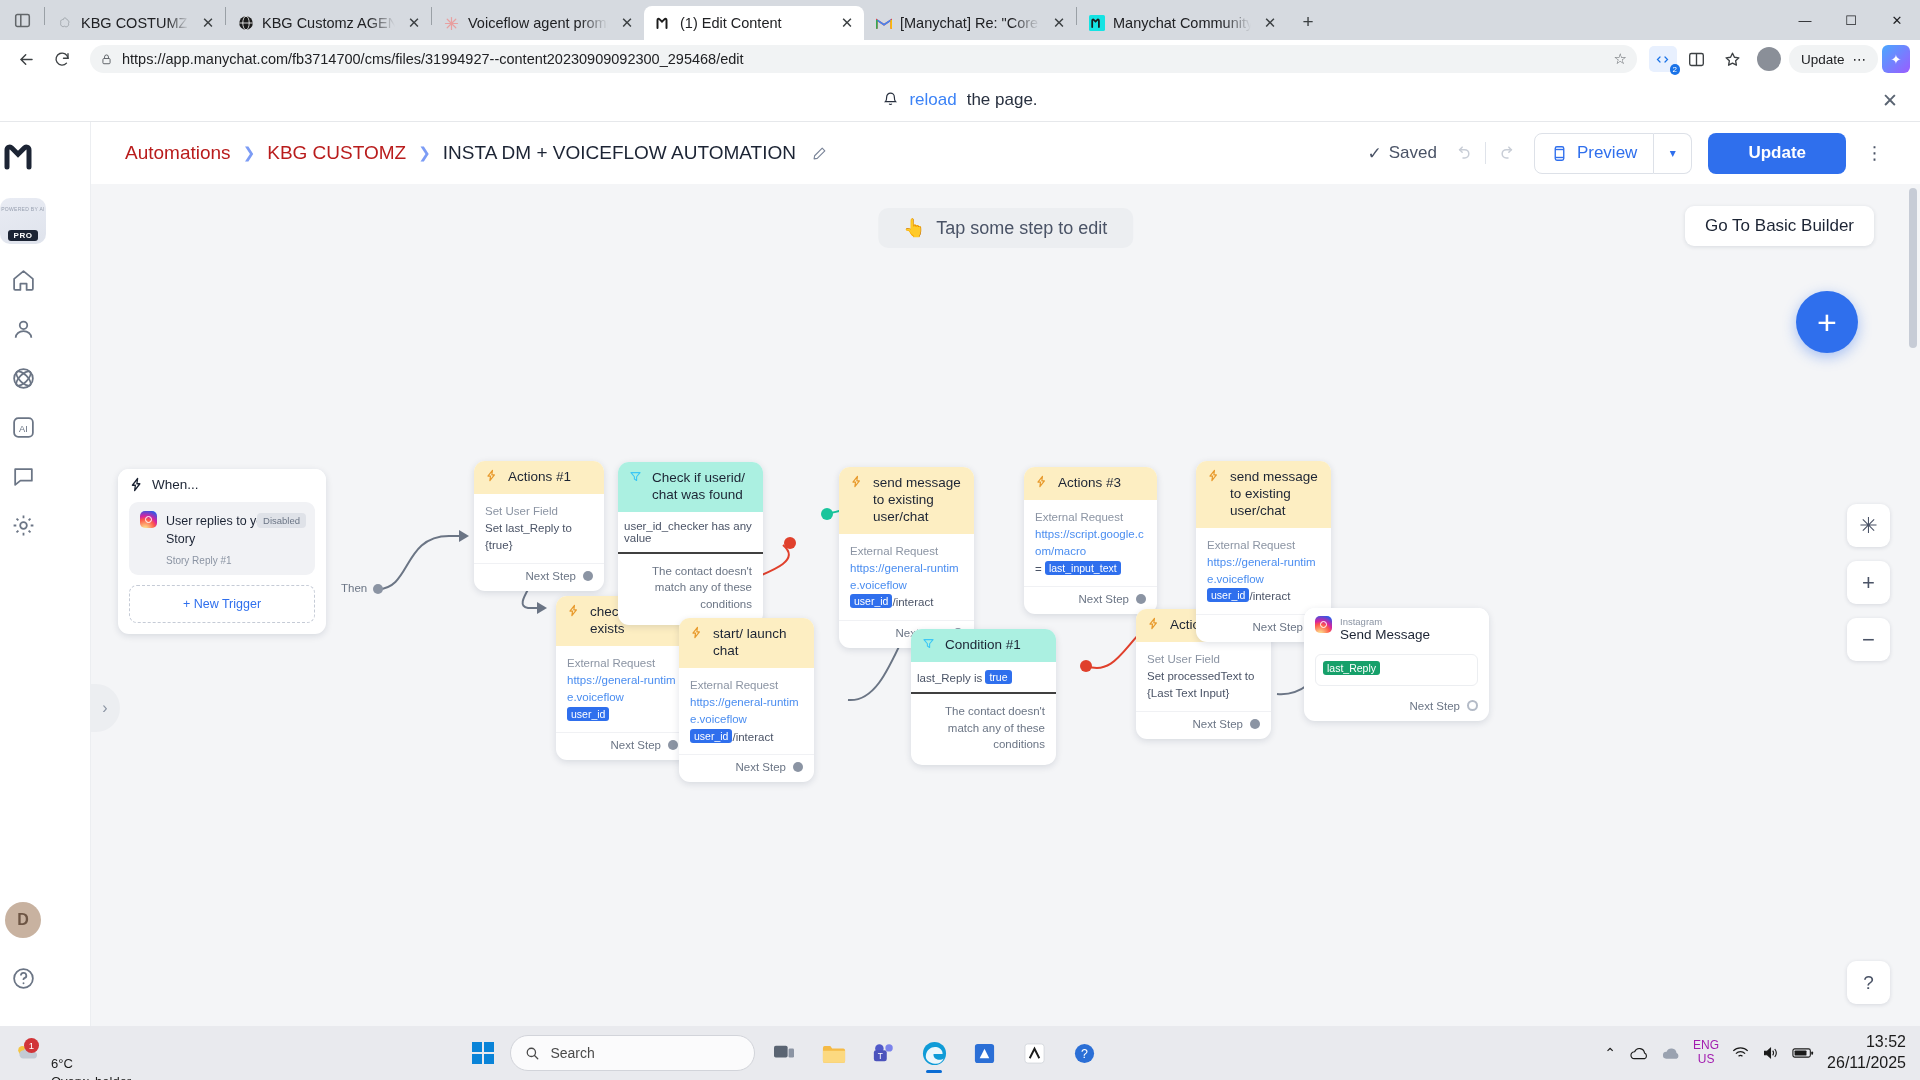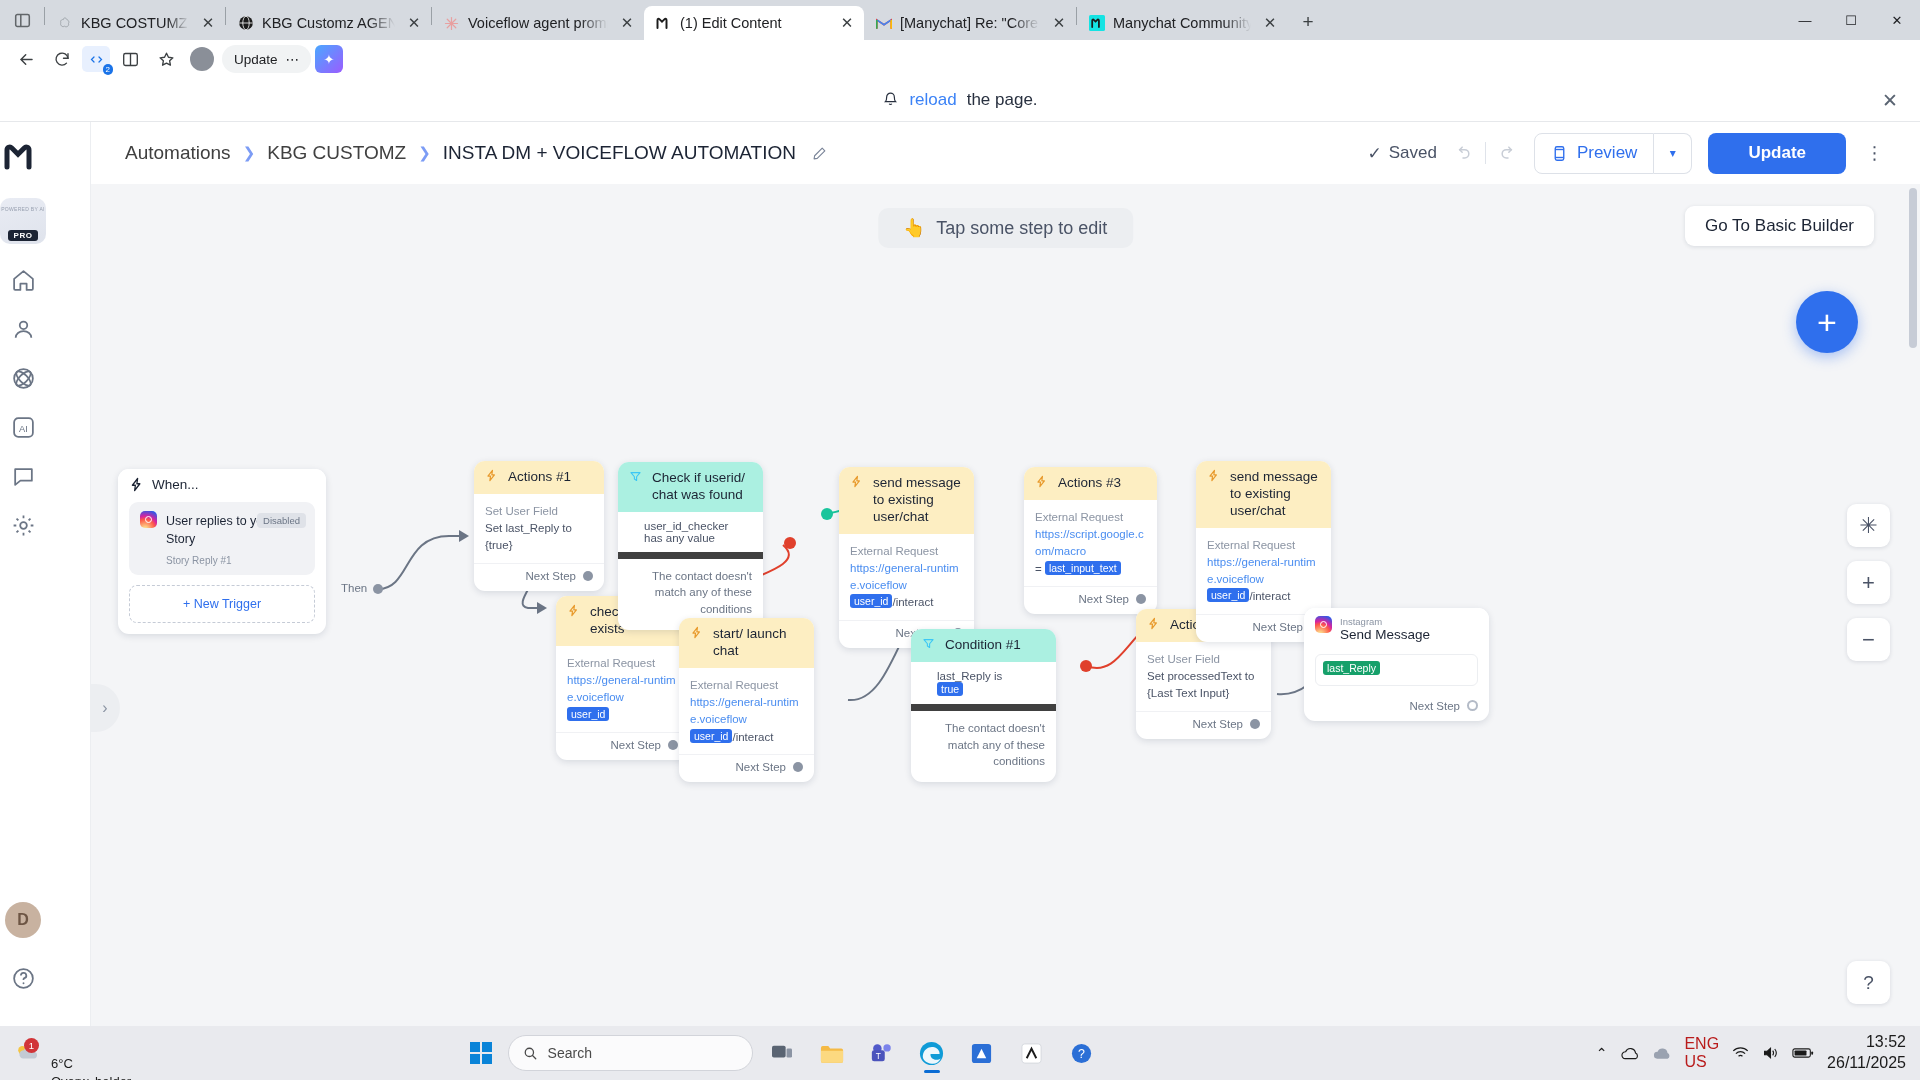--- a/index.html
+++ b/index.html
@@ -121,21 +121,21 @@
   .mc-user-avatar {
     width: 36px; height: 36px; border-radius: 50%; background: #c8b2a0; color: #6d5544;
     display: flex; align-items: center; justify-content: center; font-size: 16px; font-weight: bold;
   }
 
   .mc-main { position: absolute; top: 0; left: 91px; right: 0; height: 904px; }
   .mc-header {
     position: absolute; top: 0; left: 0; right: 0; height: 62px; background: #fff;
     display: flex; align-items: center; padding: 0 32px 0 34px; gap: 12px;
   }
-  .crumb { font-size: 19px; color: #404040; white-space: nowrap; }
+  .crumb { font-size: 19px; color: #b91c1c; white-space: nowrap; }
   .crumb-sep { color: #7c9cf5; font-size: 15px; }
   .crumb-current { font-size: 19px; color: #1c2434; white-space: nowrap; }
   .crumb-edit { color: #7a8498; font-size: 14px; margin-left: 4px; }
   .hdr-right { margin-left: auto; display: flex; align-items: center; gap: 16px; }
   .saved { display: flex; align-items: center; gap: 7px; font-size: 17px; color: #4a5366; }
   .undo-redo { display: flex; align-items: center; gap: 12px; color: #c8cdd6; font-size: 17px; }
   .vdivider { width: 1px; height: 22px; background: #dfe3ea; }
   .preview-btn {
     height: 41px; display: flex; align-items: center; gap: 9px; padding: 0 16px;
     border: 1px solid #dde1e8; border-radius: 8px 0 0 8px; color: #2f6fed;
@@ -218,21 +218,21 @@
     padding: 0 4px; font-size: 10.5px; line-height: 14px; vertical-align: 1px;
   }
   .chip.green { background: #16a06a; }
   .node-foot {
     display: flex; align-items: center; justify-content: flex-end; gap: 7px;
     padding: 6px 11px 9px; font-size: 11.5px; color: #6b7585;
     border-top: 1px solid #f0f1f4;
   }
   .port { width: 10px; height: 10px; border-radius: 50%; background: #8b94a3; display: inline-block; }
   .port.hollow { background: #fff; border: 2px solid #b4bbc7; width: 11px; height: 11px; }
-  .cond-row { padding: 8px 26px; font-size: 11.5px; color: #4a5366; border-bottom: 7px solid #404040; }
+  .cond-row { padding: 8px 6px; font-size: 11.5px; color: #4a5366; border-bottom: 2px solid #404040; }
   .cond-else {
     padding: 9px 11px 12px; font-size: 11.5px; color: #6b7585; text-align: right; line-height: 1.45;
   }
   .trigger-card {
     margin: 0 11px 10px; background: #f1f2f5; border-radius: 9px; padding: 9px 11px;
     display: flex; align-items: flex-start; gap: 9px; position: relative;
   }
   .ig-icon {
     width: 17px; height: 17px; border-radius: 5px; flex: 0 0 17px;
     background: radial-gradient(circle at 30% 107%, #fdf497 0%, #fd5949 45%, #d6249f 60%, #285AEB 90%);
@@ -270,21 +270,21 @@
     border-radius: 18px; display: flex; align-items: center; gap: 10px; padding: 0 14px;
     font-size: 14px; color: #4a4a4a;
   }
   .tb-app { width: 42px; height: 42px; display: flex; align-items: center; justify-content: center; border-radius: 6px; position: relative; }
   .tb-app.active::after {
     content:''; position:absolute; bottom:1px; left:50%; transform:translateX(-50%);
     width:16px; height:3px; border-radius:2px; background:#0a6cd4;
   }
   .tray { display: flex; align-items: center; gap: 13px; padding-right: 14px; margin-left: auto; }
   .tray .ico { font-size: 14px; color: #1b1b1b; }
-  .tray .lang { font-size: 16px; color: #b91c1c; line-height: 1.15; }
+  .tray .lang { font-size: 12px; color: #a21caf; text-align: center; line-height: 1.15; }
   .tray .clock { font-size: 16px; color: #1b1b1b; text-align: right; line-height: 1.3; }
   svg { display: block; }
 </style>
 </head>
 <body>
 
 <div id="app">
 
   <div class="chrome-tabbar">
     <div class="tab-strip-icon">
@@ -382,20 +382,30 @@
     <div class="tb-icon">
       <svg width="19" height="19" viewBox="0 0 24 24" fill="none" stroke="#3c4043" stroke-width="1.8" stroke-linecap="round">
           <path d="M19 12H5M11 6l-6 6 6 6"></path>
         </svg>
     </div>
     <div class="tb-icon">
       <svg width="18" height="18" viewBox="0 0 24 24" fill="none" stroke="#3c4043" stroke-width="1.8" stroke-linecap="round">
           <path d="M20 11a8 8 0 1 0-2 6.5"></path>
           <path d="M20 5v6h-6"></path>
         </svg>
+    </div>
+    <div class="omnibox">
+      <span>
+        <svg width="13" height="13" viewBox="0 0 20 20" fill="none" stroke="#5f6368" stroke-width="1.5">
+            <rect x="4.5" y="8.5" width="11" height="8" rx="1.5"></rect>
+            <path d="M7 8.5V6a3 3 0 0 1 6 0v2.5"></path>
+          </svg>
+      </span>
+      <span class="url">https://app.manychat.com/fb3714700/cms/files/31994927--content20230909092300_295468/edit</span>
+      <span class="star">☆</span>
     </div>
     <div class="ext-badge">
       <svg width="15" height="15" viewBox="0 0 24 24" fill="none" stroke="#1a73e8" stroke-width="2" stroke-linecap="round">
           <path d="M8 8l-4 4 4 4M16 8l4 4-4 4"></path>
         </svg>
       <span class="count">2</span>
     </div>
     <div class="tb-icon">
       <svg width="17" height="17" viewBox="0 0 20 20" fill="none" stroke="#3c4043" stroke-width="1.6">
           <rect x="2" y="3" width="16" height="14" rx="2"></rect>

